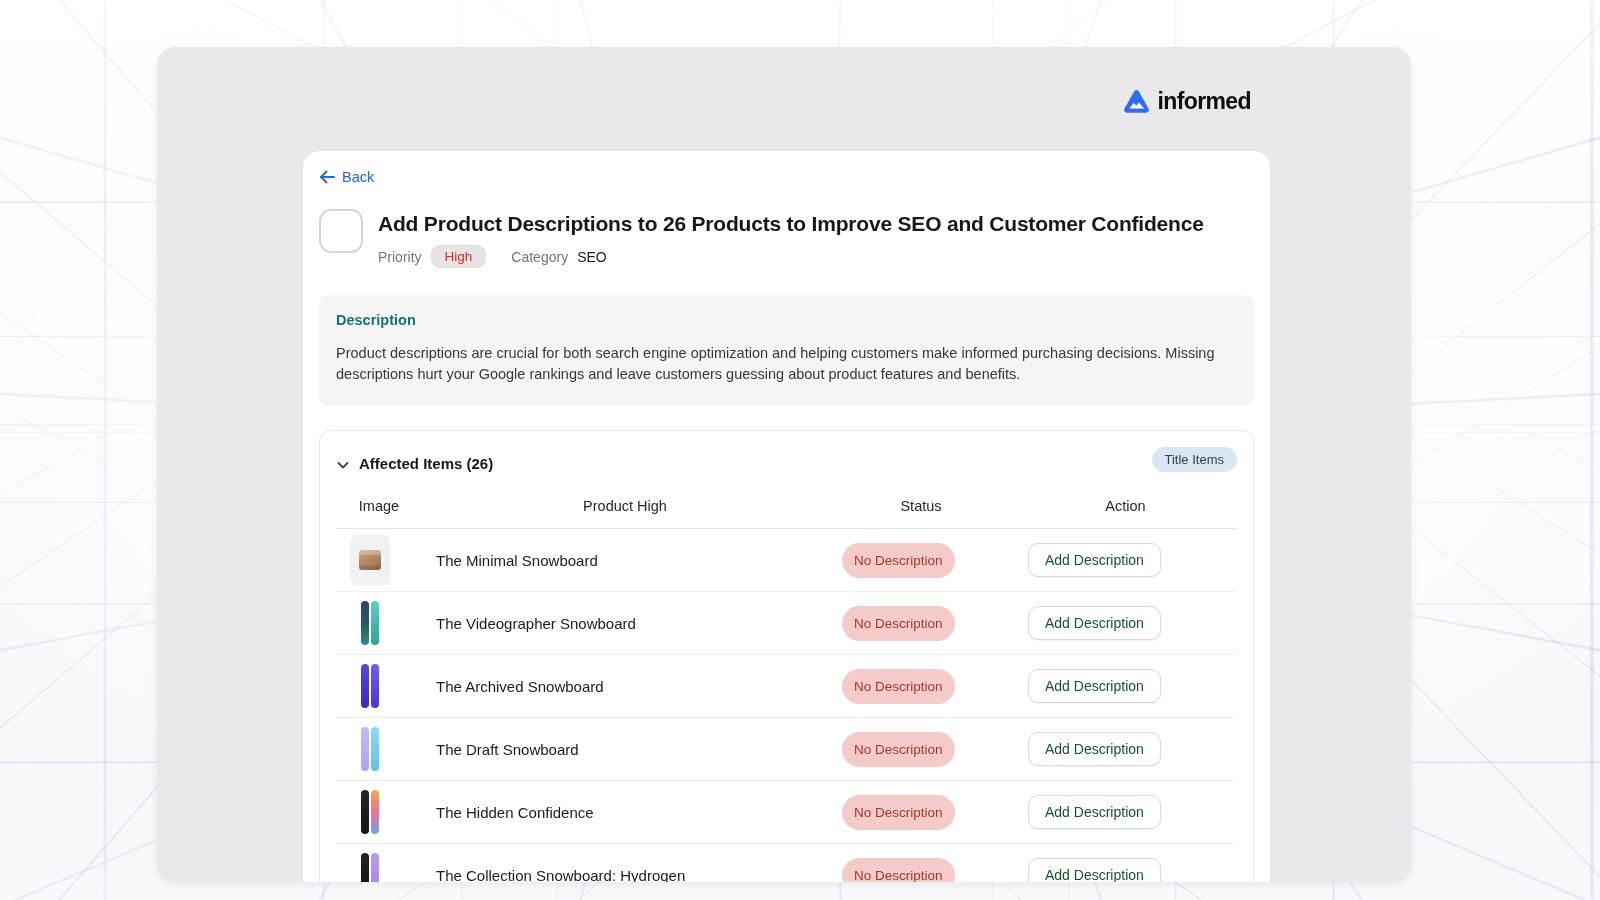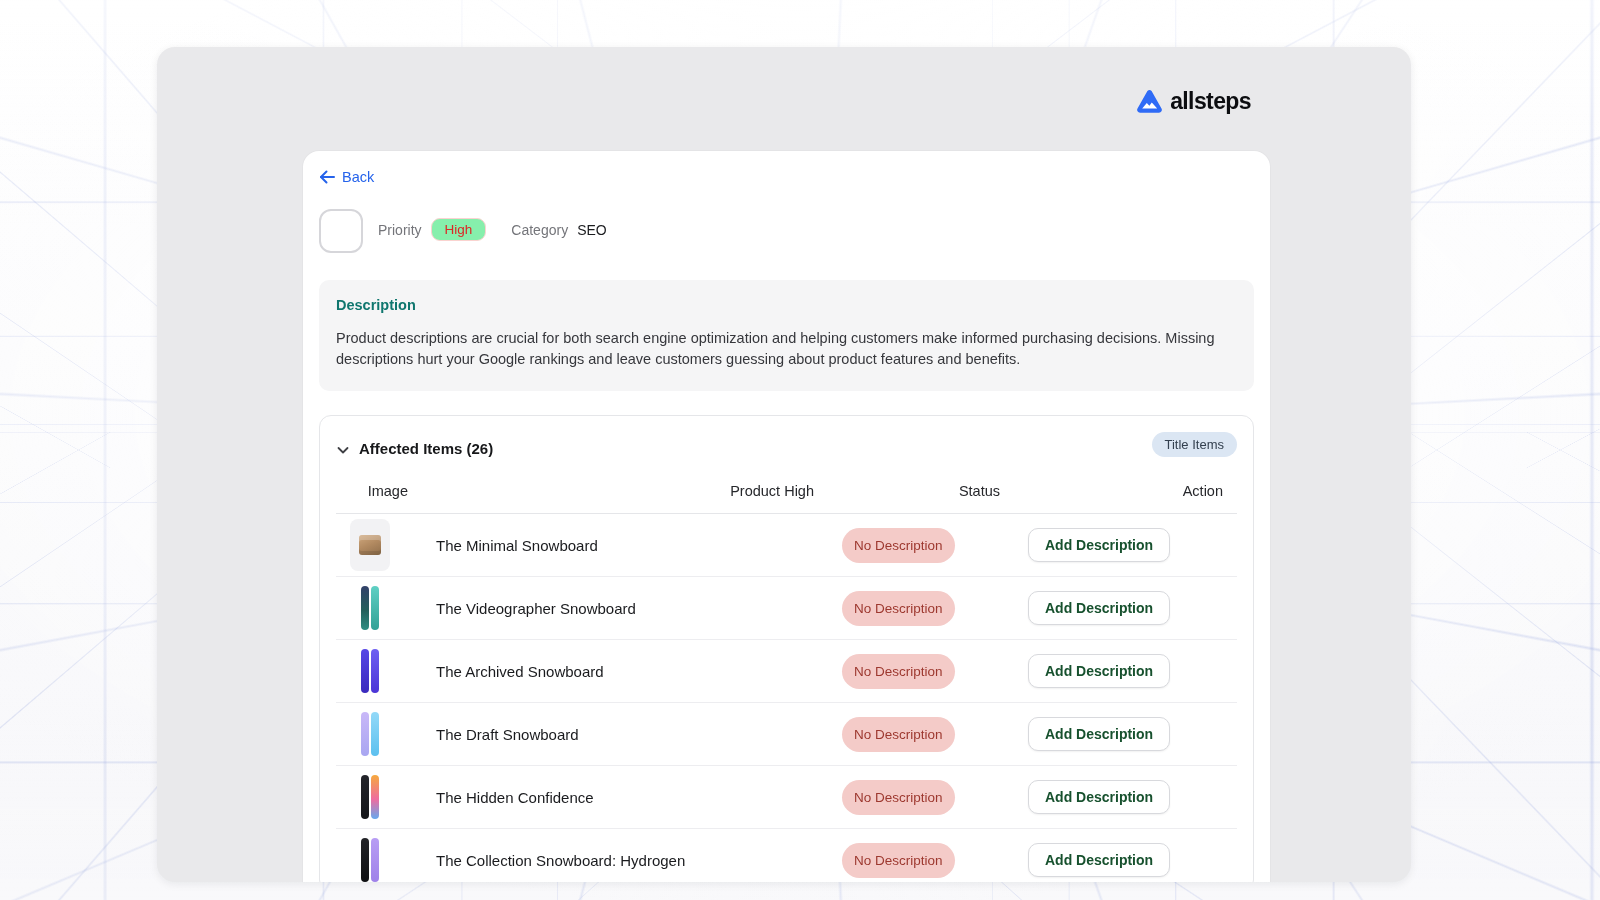--- a/index.html
+++ b/index.html
@@ -49,47 +49,47 @@
     box-shadow:0 0 0 1px rgba(0,0,0,.02);
   }
   .back-link { display:inline-flex; align-items:center; gap:7px; margin:18px 0 0 16px;
     color:#2563eb; font-size:14.5px; font-weight:500; text-decoration:none; cursor:pointer; }
 
   .title-row { display:flex; gap:15px; margin:21px 16px 0; align-items:flex-start; }
   .checkbox { width:44px; height:44px; border:2px solid #d6d6da; border-radius:12px; background:#fff; flex:none; cursor:pointer; }
   .page-title { font-size:21px; font-weight:700; color:#17181a; margin:2px 0 0; letter-spacing:-0.2px; line-height:1.2; }
   .meta { display:flex; align-items:center; gap:9px; margin-top:9px; font-size:14px; }
   .meta-label { color:#74757a; }
-  .badge-high { color:#dc2626; background:#86efac; border:1px solid #fad3d0; padding:3px 13px; border-radius:9px; font-size:13.5px; }
+  .badge-high { color:#dc2626; background:#e5e5e5; border:1px solid #fad3d0; padding:3px 13px; border-radius:9px; font-size:13.5px; }
   .meta-spacer { width:7px; }
   .category-value { color:#1b1c1f; }
 
   .description-box { margin:27px 16px 0; background:#f5f5f6; border-radius:10px; padding:17px 17px 21px; }
   .description-box h2 { margin:0 0 15px; font-size:14.5px; font-weight:700; color:#0f766e; }
   .description-box p { margin:0; font-size:14.5px; line-height:1.45; color:#36373c; max-width:890px; }
 
   .affected-card { margin:24px 16px 0; border:1px solid #e5e6e9; border-radius:12px; padding:0 16px 0; background:#fff; }
   .affected-header { display:flex; align-items:flex-end; gap:9px; padding:16px 0 12px; }
   .chev { display:flex; align-items:center; cursor:pointer; color:#3f4045; }
   .affected-header h3 { margin:0; font-size:15px; font-weight:700; color:#17181a; }
   .view-items-btn { margin-left:auto; background:#dbe6f3; color:#33404f; border:none; border-radius:999px;
     padding:5px 13px; font-size:13px; font-family:inherit; cursor:pointer; }
 
   table { width:100%; border-collapse:collapse; margin-top:4px; }
-  th { text-align:right; font-size:14.5px; font-weight:400; color:#26272b; padding:10px 14px 14px; border-bottom:1px solid #e5e6e9; }
+  th { text-align:center; font-size:14.5px; font-weight:400; color:#26272b; padding:10px 14px 14px; border-bottom:1px solid #e5e6e9; }
   th.col-image { width:86px; } th.col-title { width:406px; } th.col-status { width:186px; }
   td { padding:5px 14px; border-bottom:1px solid #ededf0; vertical-align:middle; height:62px; }
   tr:last-child td { border-bottom:none; }
 
   .thumb { width:40px; height:52px; border-radius:8px; display:flex; align-items:center; justify-content:center; gap:2px; }
   .board { width:8px; height:44px; border-radius:4px; display:block; }
   .title-cell { font-size:15px; color:#1a1b1e; }
   .status-badge { display:inline-block; background:#f4cbc8; color:#9d382f; border-radius:999px; padding:10px 12px; font-size:13.5px; white-space:nowrap; }
   .add-desc-btn { background:#fff; border:1px solid #d8d9dd; border-radius:10px; padding:8px 16px;
-    font-size:14px; font-weight:700; color:#17512e; font-family:inherit; box-shadow:0 1px 2px rgba(0,0,0,.06); cursor:pointer; white-space:nowrap; }
+    font-size:14px; font-weight:400; color:#17512e; font-family:inherit; box-shadow:0 1px 2px rgba(0,0,0,.06); cursor:pointer; white-space:nowrap; }
 </style>
 </head>
 <body>
 
 <div class="scene">
   <div class="plane ceiling"></div>
   <div class="plane floor"></div>
   <div class="plane wall-left"></div>
   <div class="plane wall-right"></div>
   <div class="haze"></div>
@@ -97,38 +97,39 @@
 
 <div class="app-card">
 
   <div class="brand">
     <span style="display:flex;">
       <svg width="27" height="25" viewBox="0 0 27 25">
         <path d="M11.4 2.1 L1.5 19.4 a2.9 2.9 0 0 0 2.5 4.3 h19 a2.9 2.9 0 0 0 2.5-4.3 L15.6 2.1 a2.9 2.9 0 0 0-4.2 0 Z" fill="#2f6bf6"></path>
         <path d="M6.2 19.6 l4.6-5.6 2.6 2.8 2.4-3.4 5.4 6.2 Z" fill="#ffffff"></path>
       </svg>
     </span>
-    <span class="brand-name">allsteps</span>
+    <span class="brand-name">informed</span>
   </div>
 
   <div class="panel">
 
     <a class="back-link">
       <span style="display:flex;">
         <svg width="16" height="14" viewBox="0 0 16 14" fill="none" stroke="#2563eb" stroke-width="2" stroke-linecap="round" stroke-linejoin="round">
           <path d="M15 7 H2"></path>
             <path d="M7.5 1.5 2 7 l5.5 5.5"></path>
         </svg>
       </span>
       <span>Back</span>
     </a>
 
     <div class="title-row">
       <span class="checkbox"></span>
       <div>
+        <h1 class="page-title">Add Product Descriptions to 26 Products to Improve SEO and Customer Confidence</h1>
         <div class="meta">
           <span class="meta-label">Priority</span>
           <span class="badge-high">High</span>
           <span class="meta-spacer"></span>
           <span class="meta-label">Category</span>
           <span class="category-value">SEO</span>
         </div>
       </div>
     </div>
 

